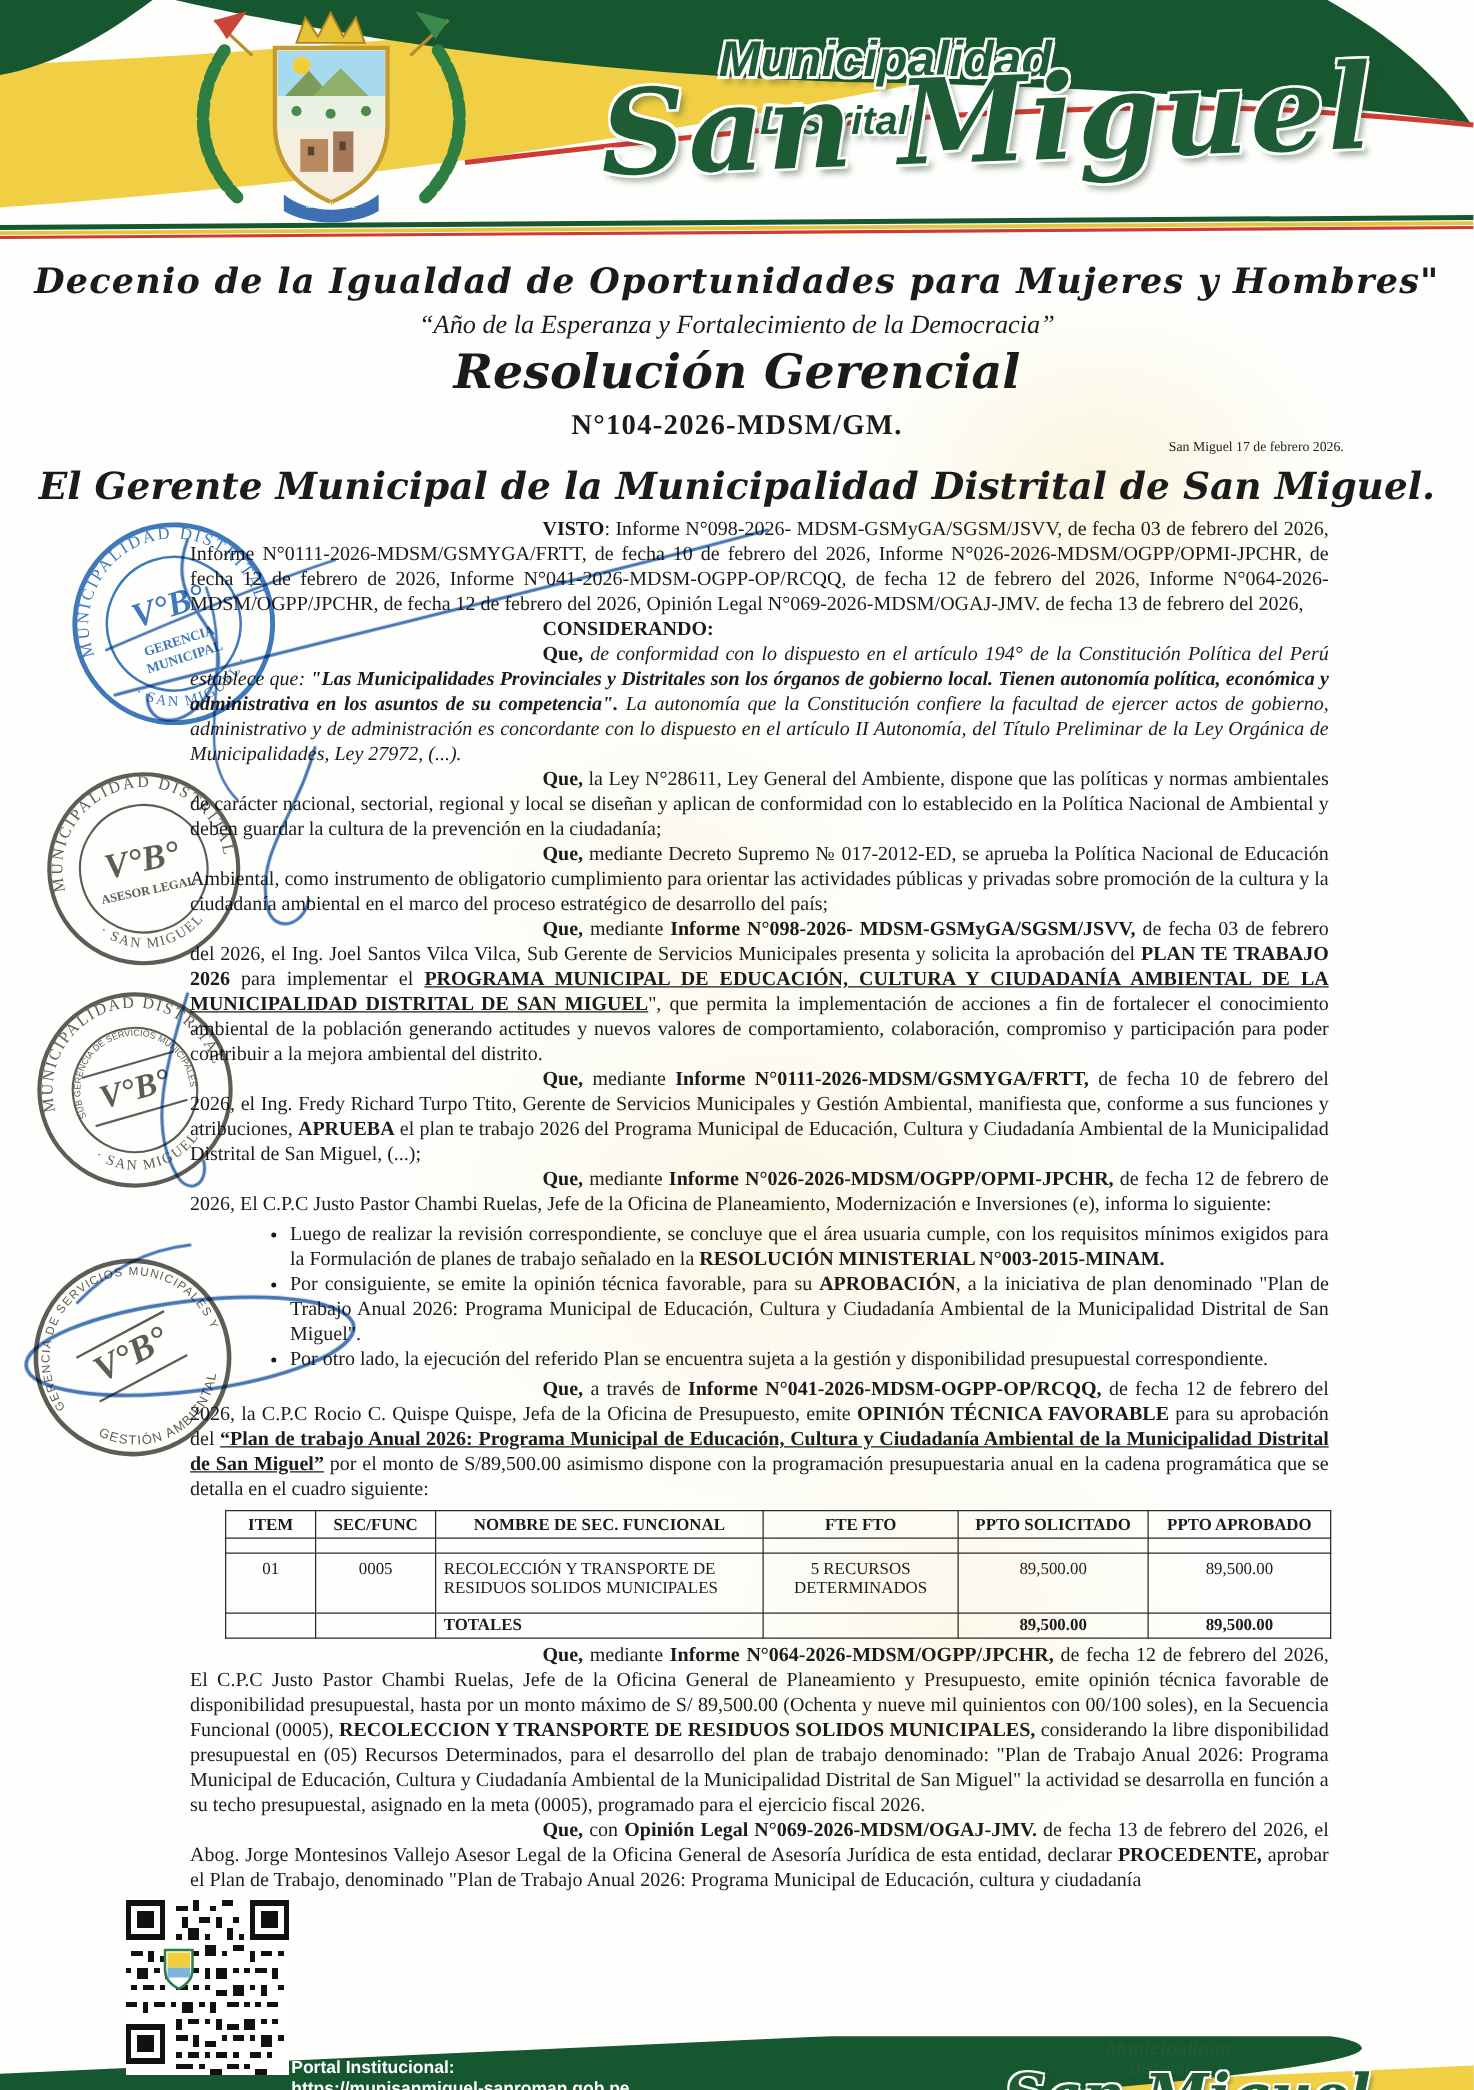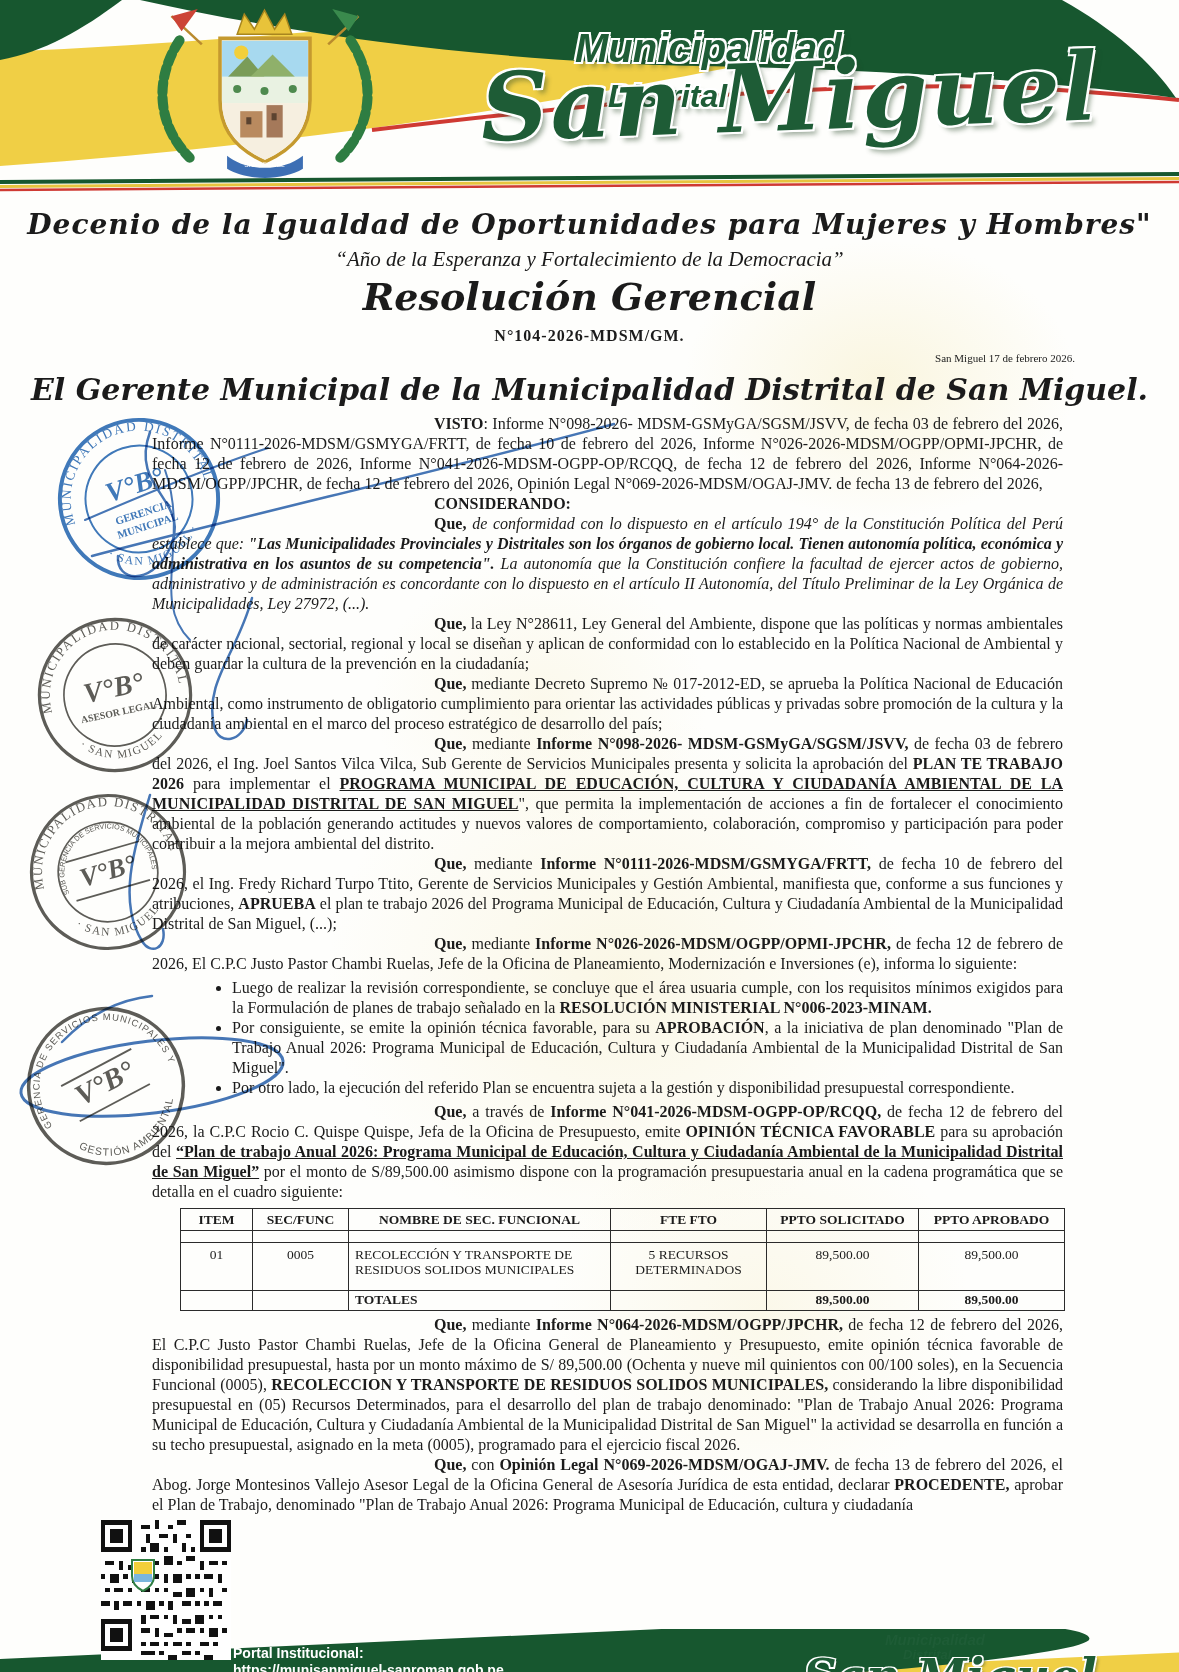--- a/index.html
+++ b/index.html
@@ -18,21 +18,21 @@
     font-family:"DejaVu Serif",serif;
     text-shadow:2px 2px 0 #fff,-2px -2px 0 #fff,2px -2px 0 #fff,-2px 2px 0 #fff,4px 5px 5px rgba(40,70,40,.45);}
   .brand-top{left:575px;top:26px;font-size:40px;font-family:"Liberation Sans",sans-serif;}
   .brand-mid{left:608px;top:78px;font-size:32px;font-family:"Liberation Sans",sans-serif;}
   .brand-script{left:420px;top:42px;width:740px;text-align:center;font-size:94px;transform:rotate(-2deg);letter-spacing:2px;}
   
   .lh{position:absolute;left:0;width:100%;text-align:center;z-index:3;}
   .motto-script{top:208px;font-family:"DejaVu Serif",serif;font-style:italic;font-weight:bold;font-size:28px;letter-spacing:1px;}
   .motto-quote{top:247px;font-style:italic;font-weight:normal;font-size:21px;}
   .doc-type{top:274px;font-family:"DejaVu Serif",serif;font-style:italic;font-weight:bold;font-size:38px;}
-  .doc-number{top:327px;font-weight:bold;font-size:16px;letter-spacing:1px;}
+  .doc-number{top:327px;font-weight:bold;font-size:23px;letter-spacing:1px;}
   .dateline{position:absolute;top:352px;right:104px;font-weight:normal;font-size:11px;z-index:3;}
   .issuer{top:372px;font-family:"DejaVu Serif",serif;font-style:italic;font-weight:bold;font-size:30px;text-align:center;}
   
   .content{position:absolute;top:414px;left:152px;width:911px;z-index:3;
     font-size:16px;line-height:20px;text-align:justify;}
   .para{margin:0;text-indent:282px;}
   .b{font-weight:bold;} .i{font-style:italic;} .u{text-decoration:underline;}
   ul.bullets{margin:4px 0 4px 50px;padding-left:30px;}
   ul.bullets li{margin:0;}
   table.budget{border-collapse:collapse;margin:6px 0 4px 28px;width:884px;table-layout:fixed;}
@@ -137,21 +137,21 @@
   <div class="content">
     <p class="para"><span class="b">VISTO</span><span>: Informe N°098-2026- MDSM-GSMyGA/SGSM/JSVV, de fecha 03 de febrero del 2026, Informe N°0111-2026-MDSM/GSMYGA/FRTT, de fecha 10 de febrero del 2026, Informe N°026-2026-MDSM/OGPP/OPMI-JPCHR, de fecha 12 de febrero de 2026, Informe N°041-2026-MDSM-OGPP-OP/RCQQ, de fecha 12 de febrero del 2026, Informe N°064-2026-MDSM/OGPP/JPCHR, de fecha 12 de febrero del 2026, Opinión Legal N°069-2026-MDSM/OGAJ-JMV. de fecha 13 de febrero del 2026,</span></p>
     <p class="para"><span class="b">CONSIDERANDO:</span></p>
     <p class="para"><span class="b">Que,</span><span class="i"> de conformidad con lo dispuesto en el artículo 194° de la Constitución Política del Perú establece que: </span><span class="b i">"Las Municipalidades Provinciales y Distritales son los órganos de gobierno local. Tienen autonomía política, económica y administrativa en los asuntos de su competencia". </span><span class="i">La autonomía que la Constitución confiere la facultad de ejercer actos de gobierno, administrativo y de administración es concordante con lo dispuesto en el artículo II Autonomía, del Título Preliminar de la Ley Orgánica de Municipalidades, Ley 27972, (...).</span></p>
     <p class="para"><span class="b">Que,</span><span> la Ley N°28611, Ley General del Ambiente, dispone que las políticas y normas ambientales de carácter nacional, sectorial, regional y local se diseñan y aplican de conformidad con lo establecido en la Política Nacional de Ambiental y deben guardar la cultura de la prevención en la ciudadanía;</span></p>
     <p class="para"><span class="b">Que,</span><span> mediante Decreto Supremo № 017-2012-ED, se aprueba la Política Nacional de Educación Ambiental, como instrumento de obligatorio cumplimiento para orientar las actividades públicas y privadas sobre promoción de la cultura y la ciudadanía ambiental en el marco del proceso estratégico de desarrollo del país;</span></p>
     <p class="para"><span class="b">Que,</span><span> mediante </span><span class="b">Informe N°098-2026- MDSM-GSMyGA/SGSM/JSVV,</span><span> de fecha 03 de febrero del 2026, el Ing. Joel Santos Vilca Vilca, Sub Gerente de Servicios Municipales presenta y solicita la aprobación del </span><span class="b">PLAN TE TRABAJO 2026</span><span> para implementar el </span><span class="b u">PROGRAMA MUNICIPAL DE EDUCACIÓN, CULTURA Y CIUDADANÍA AMBIENTAL DE LA MUNICIPALIDAD DISTRITAL DE SAN MIGUEL</span><span>", que permita la implementación de acciones a fin de fortalecer el conocimiento ambiental de la población generando actitudes y nuevos valores de comportamiento, colaboración, compromiso y participación para poder contribuir a la mejora ambiental del distrito.</span></p>
     <p class="para"><span class="b">Que,</span><span> mediante </span><span class="b">Informe N°0111-2026-MDSM/GSMYGA/FRTT,</span><span> de fecha 10 de febrero del 2026, el Ing. Fredy Richard Turpo Ttito, Gerente de Servicios Municipales y Gestión Ambiental, manifiesta que, conforme a sus funciones y atribuciones, </span><span class="b">APRUEBA</span><span> el plan te trabajo 2026 del Programa Municipal de Educación, Cultura y Ciudadanía Ambiental de la Municipalidad Distrital de San Miguel, (...);</span></p>
     <p class="para"><span class="b">Que,</span><span> mediante </span><span class="b">Informe N°026-2026-MDSM/OGPP/OPMI-JPCHR,</span><span> de fecha 12 de febrero de 2026, El C.P.C Justo Pastor Chambi Ruelas, Jefe de la Oficina de Planeamiento, Modernización e Inversiones (e), informa lo siguiente:</span></p>
     <ul class="bullets">
-      <li><span>Luego de realizar la revisión correspondiente, se concluye que el área usuaria cumple, con los requisitos mínimos exigidos para la Formulación de planes de trabajo señalado en la </span><span class="b">RESOLUCIÓN MINISTERIAL N°006-2023-MINAM.</span></li>
+      <li><span>Luego de realizar la revisión correspondiente, se concluye que el área usuaria cumple, con los requisitos mínimos exigidos para la Formulación de planes de trabajo señalado en la </span><span class="b">RESOLUCIÓN MINISTERIAL N°003-2015-MINAM.</span></li>
       <li><span>Por consiguiente, se emite la opinión técnica favorable, para su </span><span class="b">APROBACIÓN</span><span>, a la iniciativa de plan denominado "Plan de Trabajo Anual 2026: Programa Municipal de Educación, Cultura y Ciudadanía Ambiental de la Municipalidad Distrital de San Miguel".</span></li>
       <li><span>Por otro lado, la ejecución del referido Plan se encuentra sujeta a la gestión y disponibilidad presupuestal correspondiente.</span></li>
     </ul>
     <p class="para"><span class="b">Que,</span><span> a través de </span><span class="b">Informe N°041-2026-MDSM-OGPP-OP/RCQQ,</span><span> de fecha 12 de febrero del 2026, la C.P.C Rocio C. Quispe Quispe, Jefa de la Oficina de Presupuesto, emite </span><span class="b">OPINIÓN TÉCNICA FAVORABLE</span><span> para su aprobación del </span><span class="b u">“Plan de trabajo Anual 2026: Programa Municipal de Educación, Cultura y Ciudadanía Ambiental de la Municipalidad Distrital de San Miguel”</span><span> por el monto de S/89,500.00 asimismo dispone con la programación presupuestaria anual en la cadena programática que se detalla en el cuadro siguiente:</span></p>
 
     <table class="budget">
       <colgroup>
           <col style="width:72px">
           <col style="width:96px">
           <col style="width:262px">

